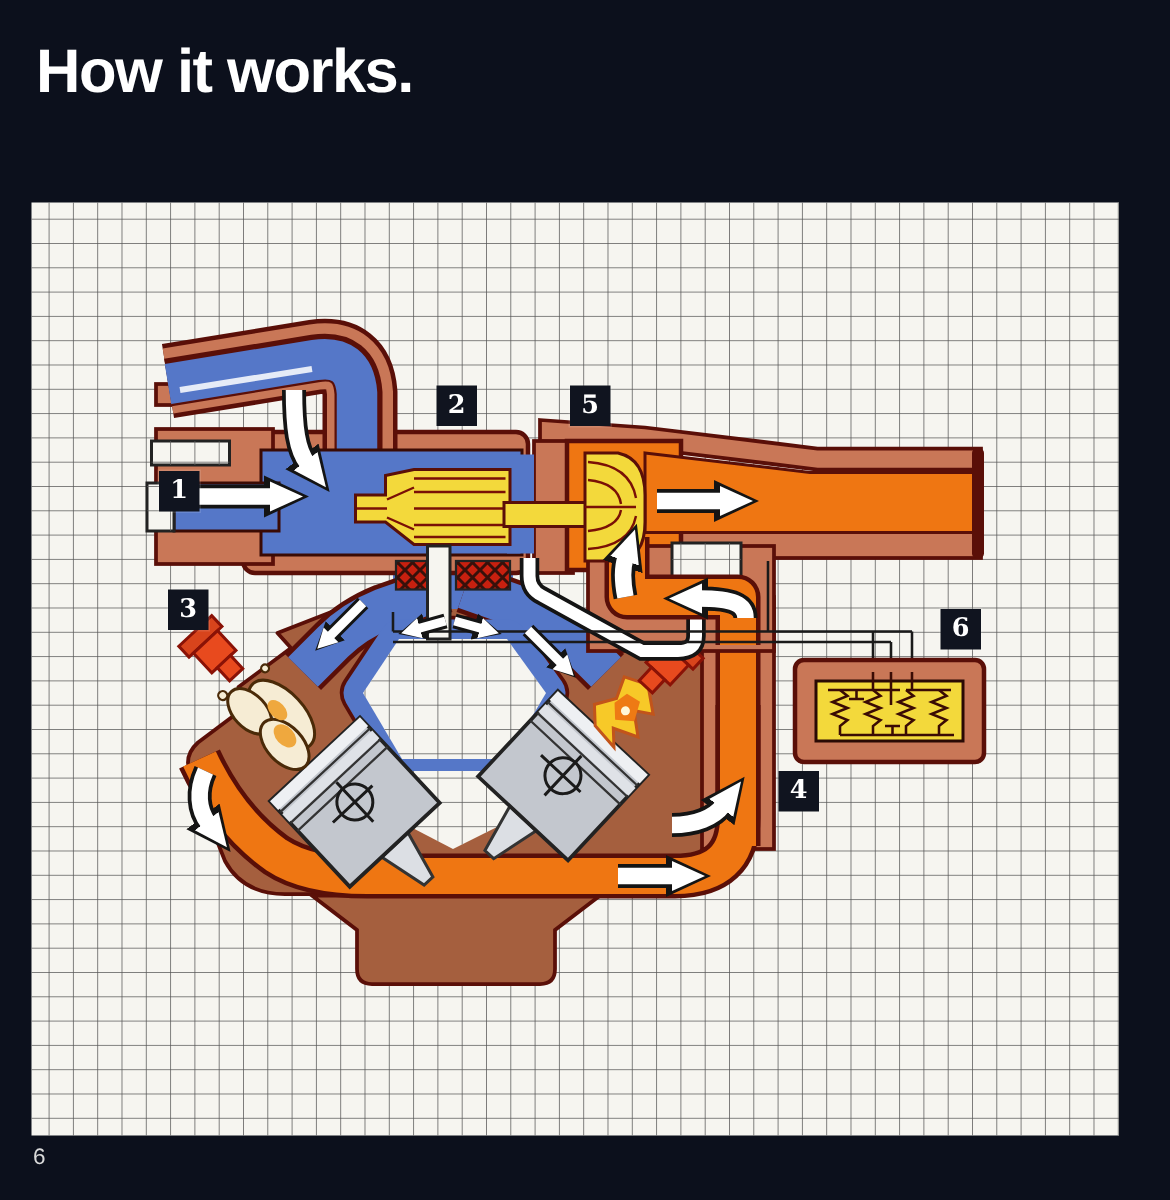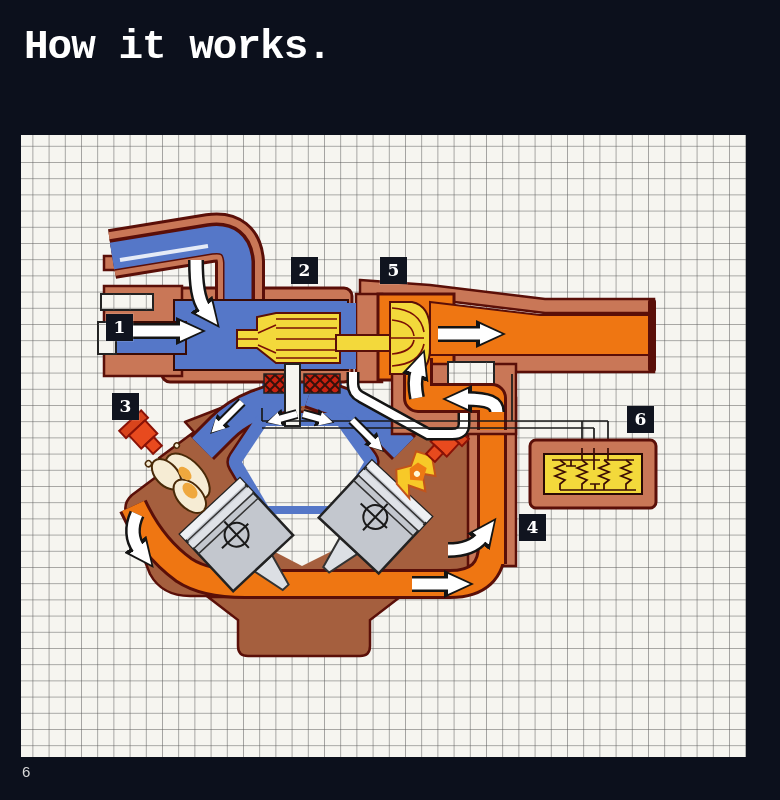--- a/index.html
+++ b/index.html
@@ -3,21 +3,21 @@
 <meta charset="utf-8">
 <style>
   html,body{margin:0;padding:0;}
   body{
     width:780px;height:800px;position:relative;overflow:hidden;
     background:var(--page-bg,#0c101c);
     font-family:"Liberation Sans",sans-serif;
   }
   .page-title{
     position:absolute;left:24px;top:24px;width:600px;
-    color:#ffffff;font-family:Liberation Mono, monospace;
+    color:#ffffff;font-family:Liberation Sans, sans-serif;
     font-weight:bold;font-size:41px;letter-spacing:-1px;
   }
   .page-number{
     position:absolute;left:22px;top:763px;
     color:#d9d9d9;font-size:15px;font-family:"Liberation Sans",sans-serif;
   }
   .diagram-svg{position:absolute;left:0;top:0;width:780px;height:800px;}
   .callout{
     position:absolute;width:27px;height:27px;
     background:var(--label-bg,#10141f);color:var(--label-text,#fff);

